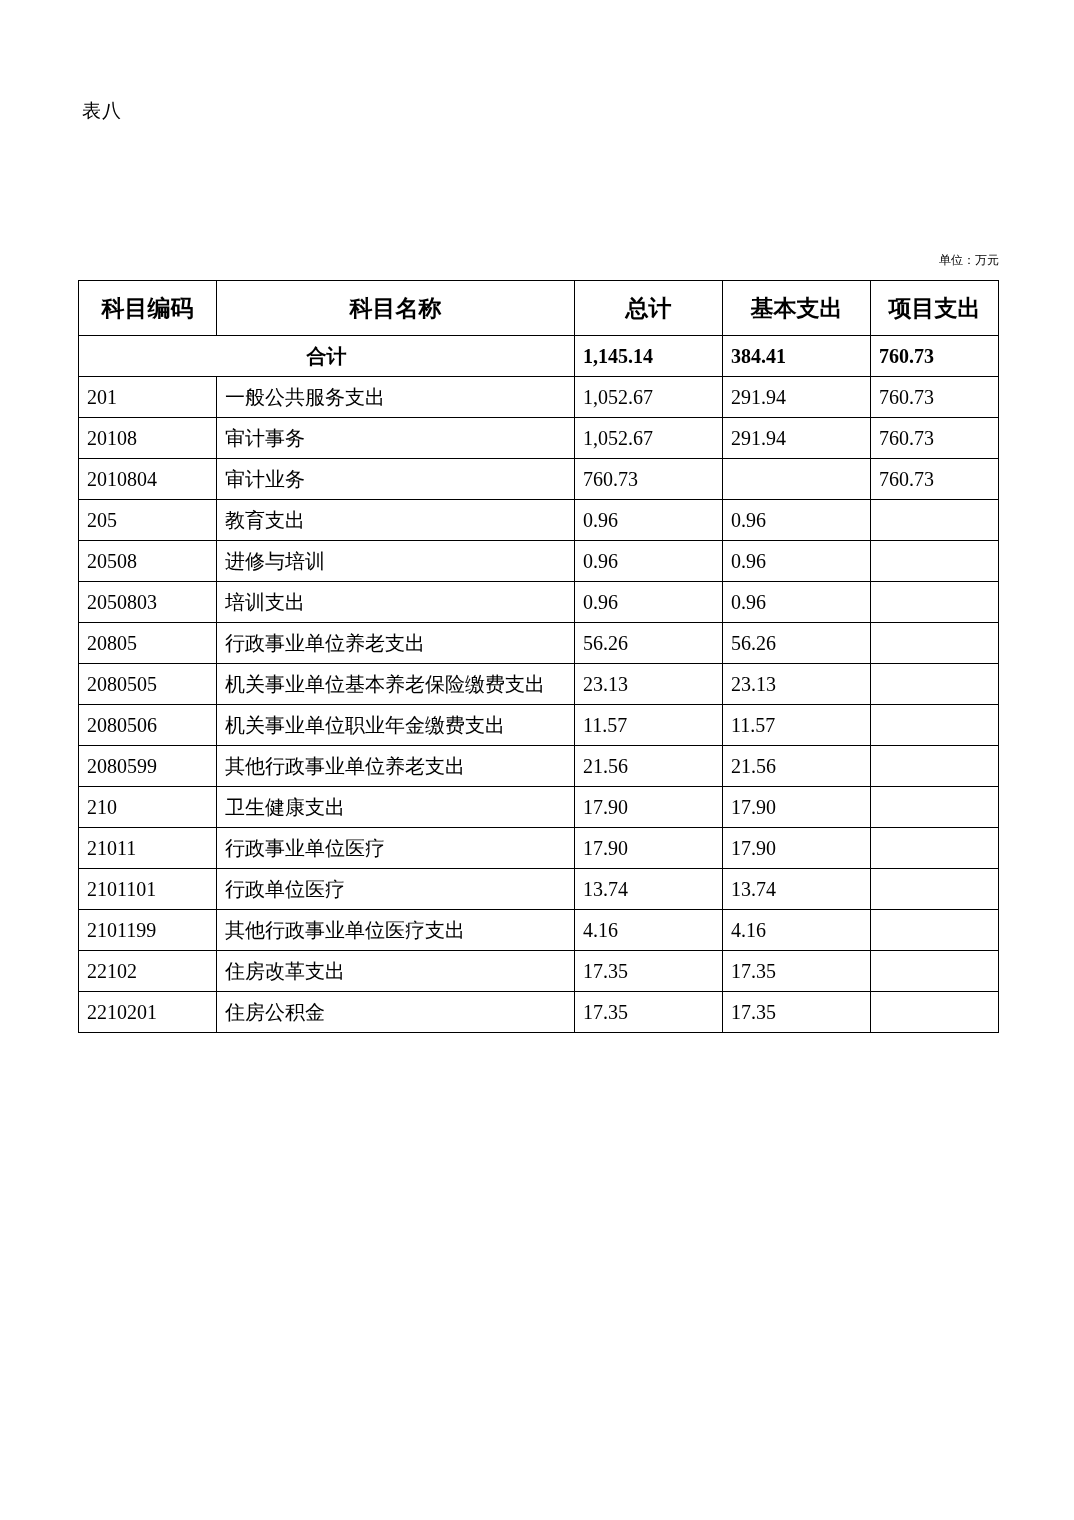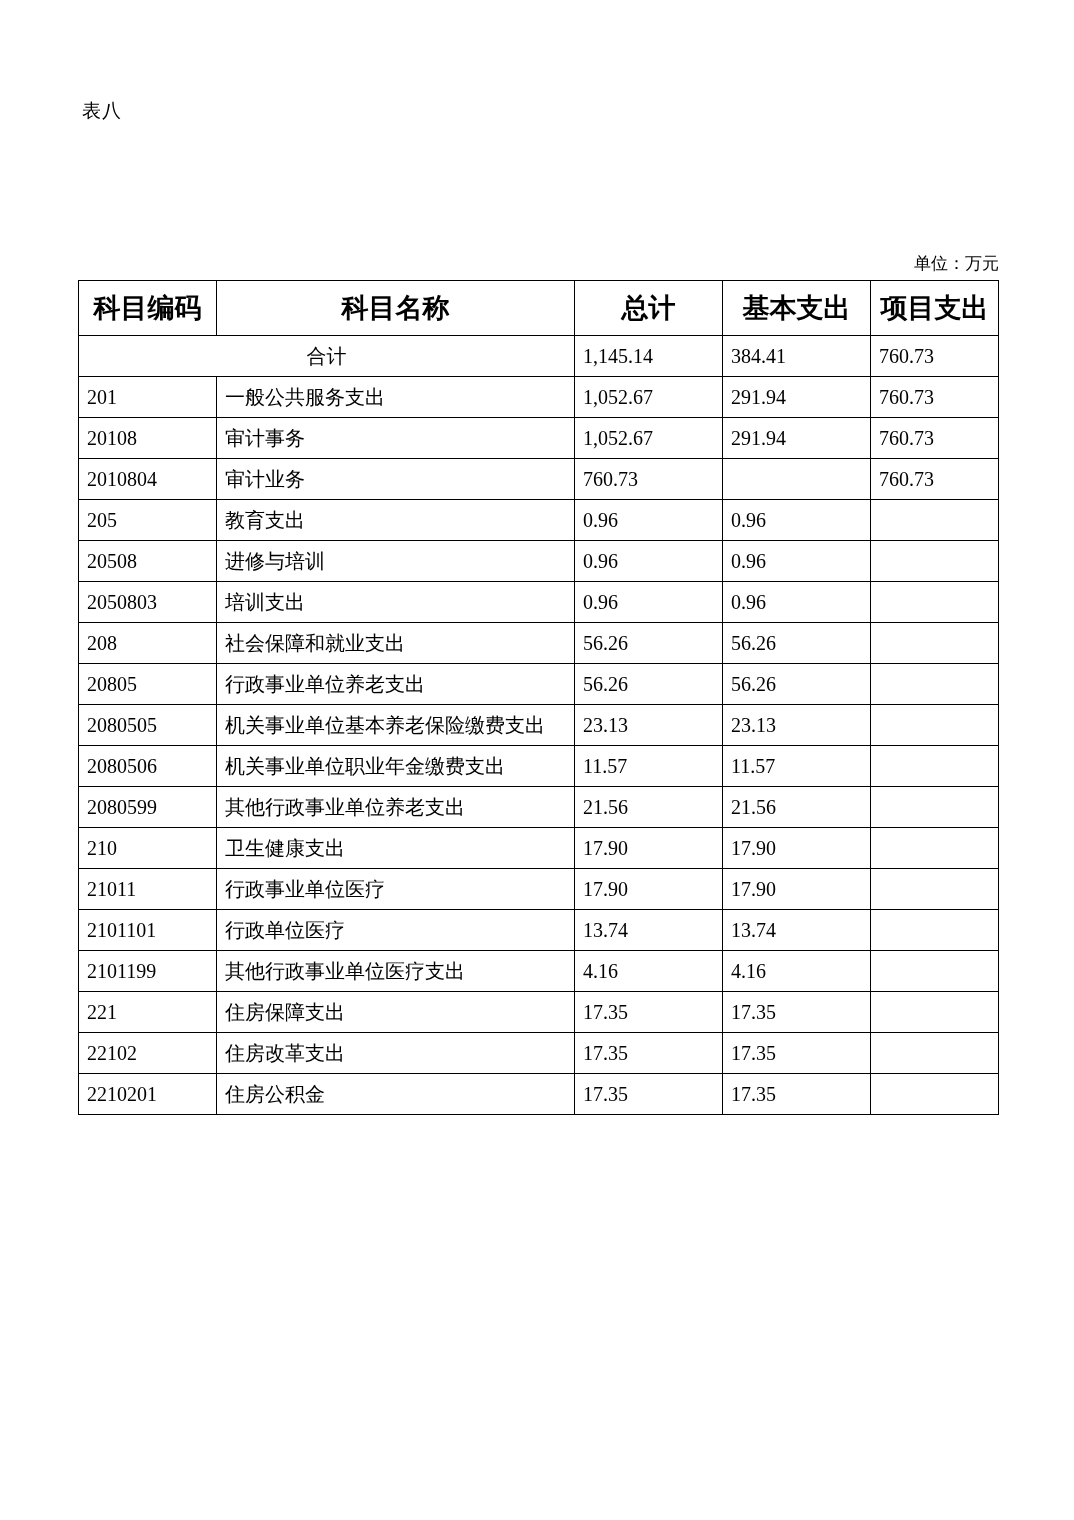--- a/index.html
+++ b/index.html
@@ -36,21 +36,21 @@
     top: 168px;
     text-align: center;
     font-size: 27px;
     font-weight: bold;
     letter-spacing: 1px;
   }
   .unit-note {
     position: absolute;
     right: 75px;
     top: 252px;
-    font-size: 17px;
+    font-size: 12px;
   }
   table.budget {
     position: absolute;
     left: 78px;
     top: 280px;
     width: 920px;
     border-collapse: collapse;
     table-layout: fixed;
   }
   table.budget td, table.budget th {
@@ -59,36 +59,36 @@
     font-size: 20px;
     font-weight: normal;
     vertical-align: middle;
     height: 41px;
     box-sizing: border-box;
     overflow: hidden;
     white-space: nowrap;
   }
   table.budget thead td {
     text-align: center;
-    font-size: 27px;
+    font-size: 23px;
     font-weight: bold;
     height: 55px;
   }
   col.c-code { width: 138px; }
   col.c-name { width: 358px; }
   col.c-total { width: 148px; }
   col.c-basic { width: 148px; }
   col.c-proj  { width: 128px; }
 
   td.code { text-align: left; }
   td.name { text-align: left; }
   td.num  { text-align: left; padding-right: 10px; }
 
   tr.total-row td {
-    font-weight: normal;
+    font-weight: bold;
   }
   tr.total-row td.total-label {
     text-align: center;
   }
   .ind0 { padding-left: 4px; margin-left: 20px; }
   .ind1 { padding-left: 16px; }
   .ind2 { padding-left: 26px; }
 
   .nm-ind0 { padding-left: 2px; margin-left: 13px; }
   .nm-ind1 { padding-left: 2px; }
@@ -163,27 +163,20 @@
           <td class="num"></td>
         </tr>
         <tr>
           <td class="code ind2">2050803</td>
           <td class="name nm-ind1">培训支出</td>
           <td class="num">0.96</td>
           <td class="num">0.96</td>
           <td class="num"></td>
         </tr>
         <tr>
-          <td class="code ind0">208</td>
-          <td class="name nm-ind0">社会保障和就业支出</td>
-          <td class="num">56.26</td>
-          <td class="num">56.26</td>
-          <td class="num"></td>
-        </tr>
-        <tr>
           <td class="code ind1">20805</td>
           <td class="name nm-ind0">行政事业单位养老支出</td>
           <td class="num">56.26</td>
           <td class="num">56.26</td>
           <td class="num"></td>
         </tr>
         <tr>
           <td class="code ind2">2080505</td>
           <td class="name nm-ind1">机关事业单位基本养老保险缴费支出</td>
           <td class="num">23.13</td>
@@ -226,27 +219,20 @@
           <td class="num"></td>
         </tr>
         <tr>
           <td class="code ind2">2101199</td>
           <td class="name nm-ind1">其他行政事业单位医疗支出</td>
           <td class="num">4.16</td>
           <td class="num">4.16</td>
           <td class="num"></td>
         </tr>
         <tr>
-          <td class="code ind0">221</td>
-          <td class="name nm-ind0">住房保障支出</td>
-          <td class="num">17.35</td>
-          <td class="num">17.35</td>
-          <td class="num"></td>
-        </tr>
-        <tr>
           <td class="code ind1">22102</td>
           <td class="name nm-ind0">住房改革支出</td>
           <td class="num">17.35</td>
           <td class="num">17.35</td>
           <td class="num"></td>
         </tr>
         <tr>
           <td class="code ind2">2210201</td>
           <td class="name nm-ind1">住房公积金</td>
           <td class="num">17.35</td>

